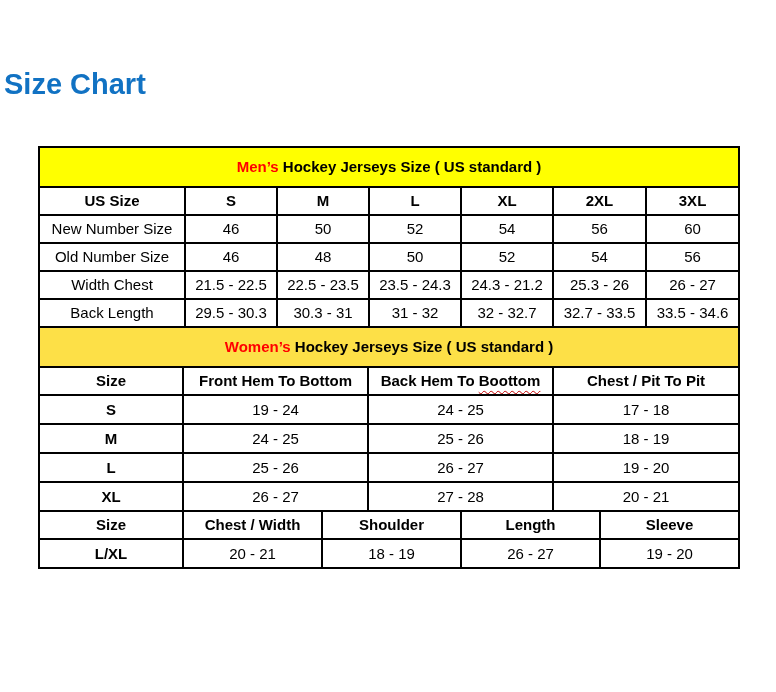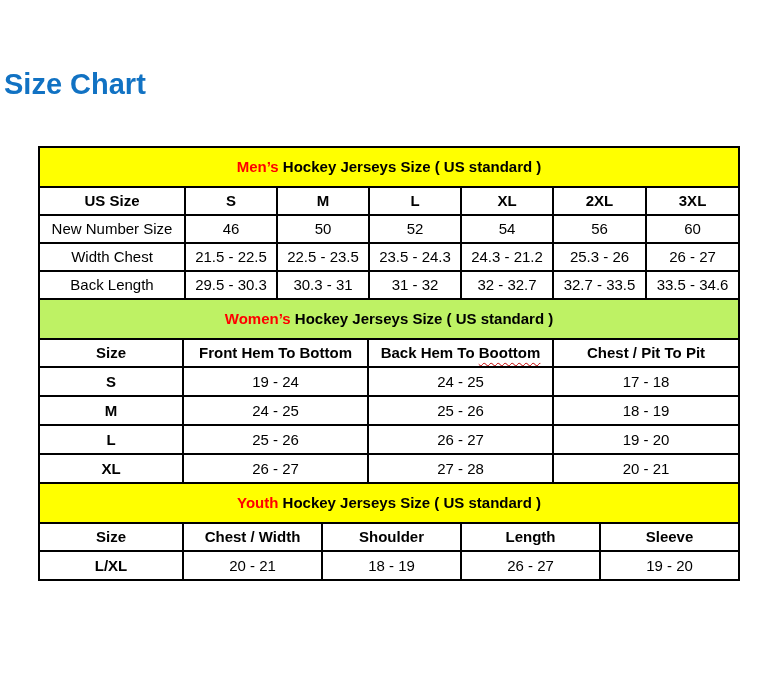--- a/index.html
+++ b/index.html
@@ -72,20 +72,29 @@
           <tr class="data">
             <td class="rowlabel">New Number Size</td>
             <td>46</td>
             <td>50</td>
             <td>52</td>
             <td>54</td>
             <td>56</td>
             <td>60</td>
           </tr>
           <tr class="data">
+            <td class="rowlabel">Old Number Size</td>
+            <td>46</td>
+            <td>48</td>
+            <td>50</td>
+            <td>52</td>
+            <td>54</td>
+            <td>56</td>
+          </tr>
+          <tr class="data">
             <td class="rowlabel">Width Chest</td>
             <td>21.5 - 22.5</td>
             <td>22.5 - 23.5</td>
             <td>23.5 - 24.3</td>
             <td>24.3 - 21.2</td>
             <td>25.3 - 26</td>
             <td>26 - 27</td>
           </tr>
           <tr class="data">
             <td class="rowlabel">Back Length</td>
@@ -101,21 +110,21 @@
 
     <table class="sec women">
       <colgroup>
         <col style="width:144px">
         <col style="width:185px">
           <col style="width:185px">
           <col style="width:186px">
       </colgroup>
     <tbody>
           <tr>
-            <td colspan="4" class="band" style="background: #bef264;"><span class="hl" style="color: rgb(255, 0, 0);">Women’s</span> Hockey Jerseys Size ( US standard )</td>
+            <td colspan="4" class="band" style="background: #fde047;"><span class="hl" style="color: rgb(255, 0, 0);">Women’s</span> Hockey Jerseys Size ( US standard )</td>
           </tr>
           <tr class="hdr">
             <th>Size</th>
             <th>Front Hem To Bottom</th>
             <th>Back Hem To <span class="wavy" style="text-decoration-color: rgb(192, 0, 0);">Boottom</span></th>
             <th>Chest / Pit To Pit</th>
           </tr>
           <tr class="data">
             <td class="rowlabel-bold">S</td>
             <td>19 - 24</td>
@@ -145,23 +154,20 @@
 
     <table class="sec youth">
       <colgroup>
         <col style="width:144px">
         <col style="width:139px">
           <col style="width:139px">
         <col style="width:139px">
           <col style="width:139px">
       </colgroup>
     <tbody>
-          <tr>
-            <td colspan="5" class="band" style="background: rgb(255, 255, 0);"><span class="hl" style="color: rgb(255, 0, 0);">Youth</span> Hockey Jerseys Size ( US standard )</td>
-          </tr>
           <tr class="hdr">
             <th>Size</th>
             <th>Chest / Width</th>
             <th>Shoulder</th>
             <th>Length</th>
             <th>Sleeve</th>
           </tr>
           <tr class="data">
             <td class="rowlabel-bold">L/XL</td>
             <td>20 - 21</td>

